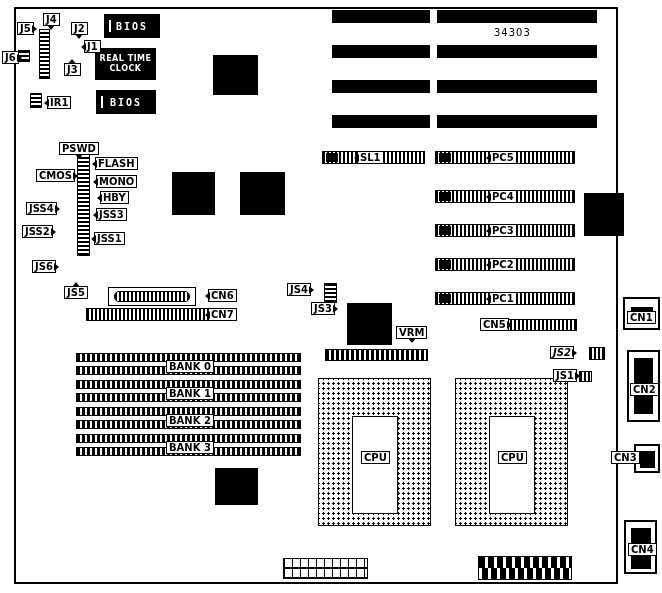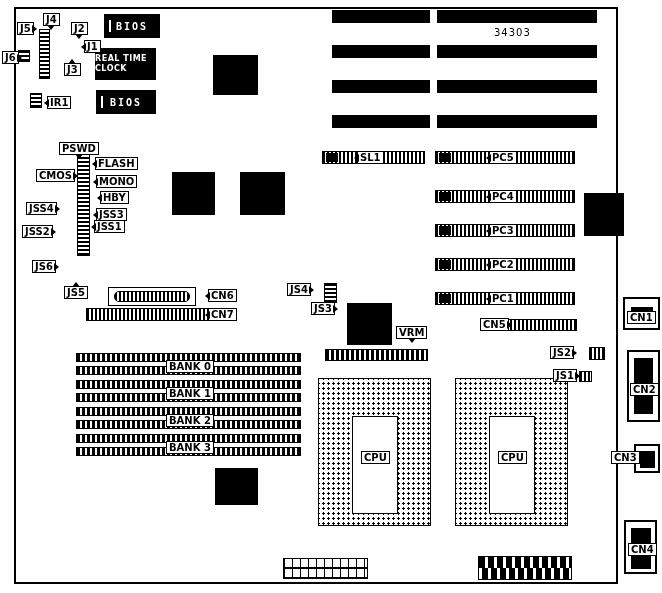--- a/index.html
+++ b/index.html
@@ -7,21 +7,21 @@
   .stage { position: relative; width: 662px; height: 593px; background: #fff;
            font-family: "DejaVu Sans", sans-serif; overflow: hidden; color:#000; }
   .abs { position: absolute; }
   .board { position: absolute; border: 2px solid #000; background: transparent; }
   .chip { position: absolute; background: #000; }
   .bios { position: absolute; background: #000; color: #fff; font-weight: bold;
           font-size: 10px; letter-spacing: 2px; display: flex; align-items: center;
           justify-content: center; font-family: "DejaVu Sans Mono", monospace; }
   .bios::before { content:""; position:absolute; left:5px; top:6px; bottom:6px; width:2px; background:#fff; }
   .rtc { position:absolute; background:#000; color:#fff; font-weight:bold; font-size:8px;
-         line-height:10px; display:flex; flex-direction:column; align-items:flex-start;
+         line-height:10px; display:flex; flex-direction:column; align-items:center;
          justify-content:center; letter-spacing:.5px; text-align:center; }
   .callout { position:absolute; z-index:6; background:#fff; border:1px solid #000;
              font-size:10px; font-weight:bold; line-height:11px; padding:0 2px;
              white-space:nowrap; }
   .al::before { content:""; position:absolute; left:-8px; top:2px; border:4px solid transparent; border-right:5px solid #000; }
   .ar::after  { content:""; position:absolute; right:-8px; top:2px; border:4px solid transparent; border-left:5px solid #000; }
   .au::before { content:""; position:absolute; top:-9px; left:calc(50% - 4px); border:4px solid transparent; border-bottom:5px solid #000; }
   .ad::after  { content:""; position:absolute; bottom:-9px; left:calc(50% - 4px); border:4px solid transparent; border-top:5px solid #000; }
   .sh { position:absolute; border:1px solid #000; background:repeating-linear-gradient(90deg,#000 0 2px,#fff 2px 4px); }
   .sv { position:absolute; border:1px solid #000; background:repeating-linear-gradient(0deg,#000 0 2px,#fff 2px 4px); }
@@ -165,21 +165,21 @@
   <div class="callout al" style="left:47px;top:96px;">IR1</div>
 
   <div class="callout ad" style="left:59px;top:142px;">PSWD</div>
   <div class="callout al" style="left:95px;top:157px;">FLASH</div>
   <div class="callout ar" style="left:36px;top:169px;">CMOS</div>
   <div class="callout al" style="left:96px;top:175px;">MONO</div>
   <div class="callout al" style="left:100px;top:191px;">HBY</div>
   <div class="callout ar" style="left:26px;top:202px;">JSS4</div>
   <div class="callout al" style="left:96px;top:208px;">JSS3</div>
   <div class="callout ar" style="left:22px;top:225px;">JSS2</div>
-  <div class="callout al" style="left:94px;top:220px;">JSS1</div>
+  <div class="callout al" style="left:94px;top:232px;">JSS1</div>
   <div class="callout ar" style="left:32px;top:240px;margin-top:20px;">JS6</div>
   <div class="callout au" style="left:64px;top:259px;margin-top:27px;">JS5</div>
 
   <div class="callout al" style="left:208px;top:289px;">CN6</div>
   <div class="callout al" style="left:208px;top:308px;">CN7</div>
 
   <div class="callout" style="left:166px;top:360px;">BANK 0</div>
   <div class="callout" style="left:166px;top:387px;">BANK 1</div>
   <div class="callout" style="left:166px;top:414px;">BANK 2</div>
   <div class="callout" style="left:166px;top:441px;">BANK 3</div>
@@ -194,21 +194,21 @@
   <div class="callout" style="left:498px;top:451px;">CPU</div>
 
   <div class="callout al" style="left:357px;top:151px;">SL1</div>
   <div class="callout al" style="left:489px;top:151px;">PC5</div>
   <div class="callout al" style="left:489px;top:190px;">PC4</div>
   <div class="callout al" style="left:489px;top:224px;">PC3</div>
   <div class="callout al" style="left:489px;top:258px;">PC2</div>
   <div class="callout al" style="left:489px;top:292px;">PC1</div>
 
   <div class="callout ar" style="left:480px;top:318px;">CN5</div>
-  <div class="callout ar" style="left:550px;top:346px;">JS2</div>
+  <div class="callout ar" style="left:550px;top:346px;font-style:italic;">JS2</div>
   <div class="callout ar" style="left:553px;top:369px;">JS1</div>
 
   <div class="callout" style="left:627px;top:311px;">CN1</div>
   <div class="callout" style="left:630px;top:383px;">CN2</div>
   <div class="callout" style="left:611px;top:451px;">CN3</div>
   <div class="callout" style="left:628px;top:543px;">CN4</div>
 
 </div>
 
 </body></html>

